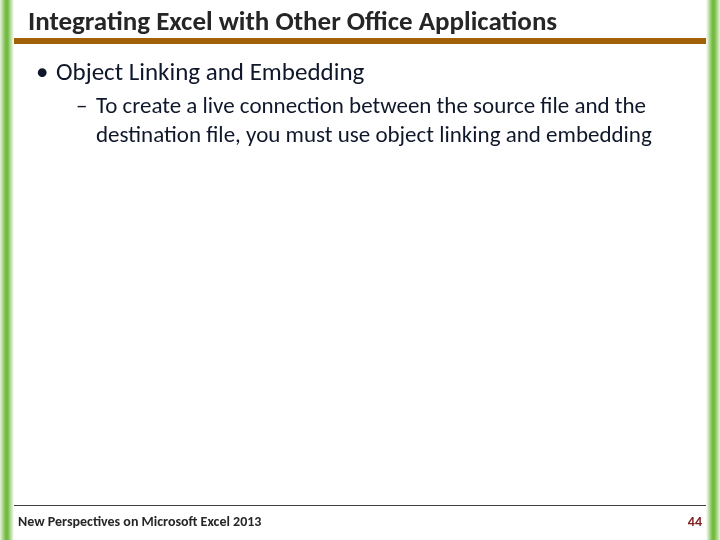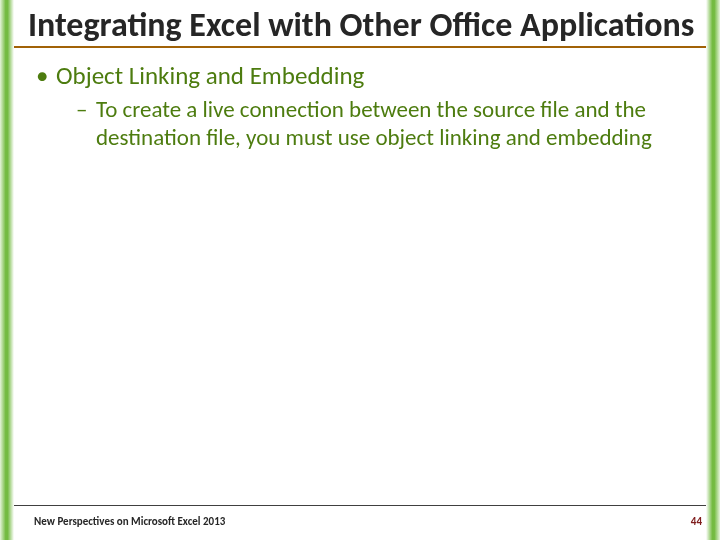--- a/index.html
+++ b/index.html
@@ -22,32 +22,32 @@
   .slide {
     position: absolute;
     left: 14px;
     right: 14px;
     top: 0;
     bottom: 0;
     padding: 0;
   }
 
   .title {
-    font-size: 34px;
+    font-size: 27px;
     line-height: 1.12;
     font-weight: 700;
     color: #262626;
     padding: 6px 6px 2px 14px;
-    border-bottom: 2px solid #a16207;
+    border-bottom: 6px solid #a16207;
     letter-spacing: 0px;
   }
 
   .body {
     padding: 8px 22px 0 22px;
-    color: #4d7c0f;
+    color: #0f172a;
   }
 
   .lvl1 {
     font-size: 25px;
     line-height: 1.25;
     margin: 4px 0 4px 0;
     padding-left: 20px;
     position: relative;
   }
   .lvl1::before {
@@ -76,25 +76,25 @@
   .footer-rule {
     position: absolute;
     left: 14px;
     right: 14px;
     bottom: 34px;
     height: 0;
     border-top: 1px solid #404040;
   }
   .footer {
     position: absolute;
-    left: 30px;
+    left: 14px;
     right: 14px;
     bottom: 8px;
     height: 22px;
-    font-size: 11px;
+    font-size: 14px;
     font-weight: 700;
     color: #262626;
     display: flex;
     justify-content: space-between;
     align-items: center;
     padding: 0 4px;
     text-align: right;
   }
   .footer .pg { color: #7f1d1d; font-weight: 700; }
 </style>

